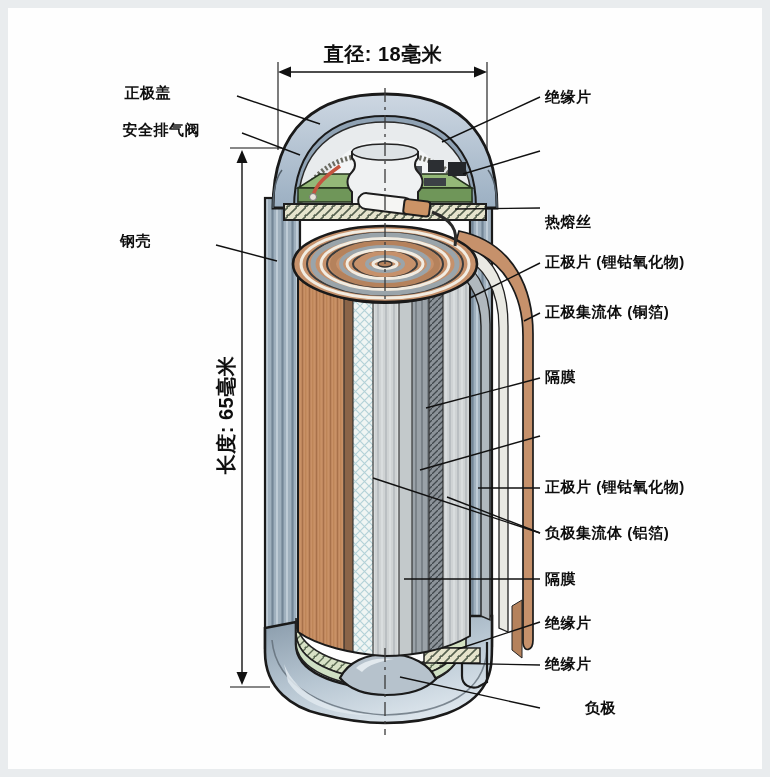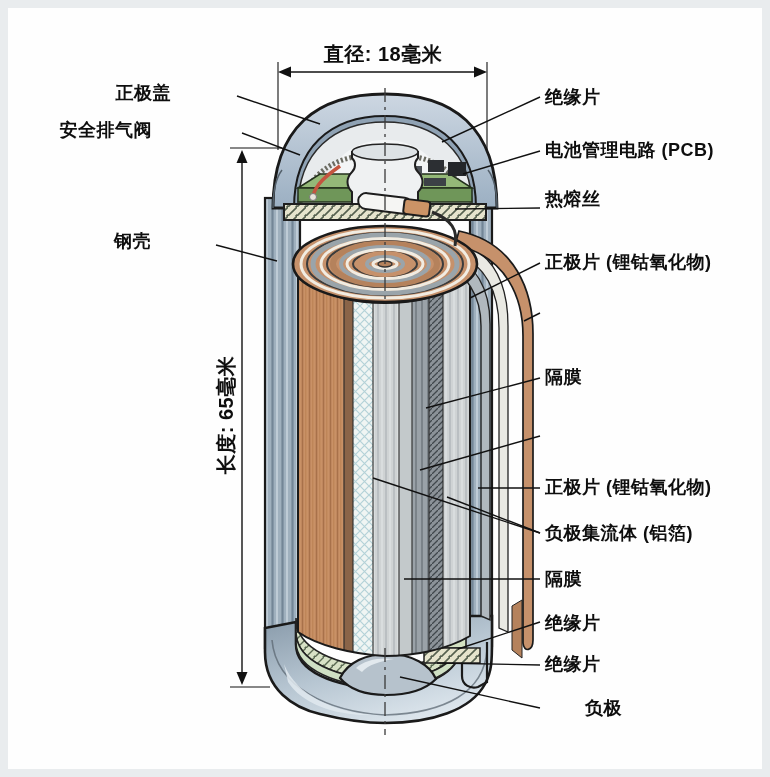--- a/index.html
+++ b/index.html
@@ -6,21 +6,21 @@
   body{
     width:770px;height:777px;overflow:hidden;
     background:#e9ecee;
     font-family:"Liberation Sans", sans-serif;
   }
   .stage{position:relative;width:708px;height:777px;background:#e9ecee;}
   .paper{position:absolute;left:8px;top:8px;width:754px;height:761px;background:#fefefe;}
   .art{position:absolute;left:0;top:0;}
   .lbl{
     position:absolute;
-    font-size:18px;font-weight:600;color:#0e0e0e;
+    font-size:15px;font-weight:600;color:#0e0e0e;
     white-space:nowrap;line-height:22px;letter-spacing:.5px;
   }
   .lbl.dim{font-size:20px;}
   .lbl.rot{
     transform:translate(-50%,-50%) rotate(-90deg);
     transform-origin:center center;
   }
   .lbl.ctr{transform:translate(-50%,-50%);}
   .lbl.ra{text-align:right;}
 </style>
@@ -222,27 +222,27 @@
       <line x1="540" y1="622" x2="458" y2="649"></line>
       <line x1="540" y1="665" x2="437" y2="663"></line>
       <line x1="540" y1="708" x2="400" y2="677"></line>
     </g>
   </svg>
 
   <div class="lbl dim ctr" style="left:383px;top:54px;">直径: 18毫米</div>
   <div class="lbl dim rot" style="left:226px;top:415px;">长度: 65毫米</div>
 
   <div class="lbl ra" style="right:537px;top:82px;">正极盖</div>
-  <div class="lbl ra" style="right:556px;top:119px;">安全排气阀</div>
+  <div class="lbl ra" style="right:508px;top:119px;">安全排气阀</div>
   <div class="lbl ra" style="right:557px;top:230px;text-align:right;">钢壳</div>
 
   <div class="lbl" style="left:545px;top:86px;">绝缘片</div>
-  <div class="lbl" style="left:545px;top:139px;">电池管理电路 (PCB)</div>
-  <div class="lbl" style="left:545px;top:188px;">热熔丝</div>
+  <div class="lbl" style="left:545px;top:211px;">热熔丝</div>
   <div class="lbl" style="left:545px;top:251px;">正极片 (锂钴氧化物)</div>
+  <div class="lbl" style="left:545px;top:301px;">正极集流体 (铜箔)</div>
   <div class="lbl" style="left:545px;top:366px;">隔膜</div>
   <div class="lbl" style="left:545px;top:476px;">正极片 (锂钴氧化物)</div>
   <div class="lbl" style="left:545px;top:522px;">负极集流体 (铝箔)</div>
   <div class="lbl" style="left:545px;top:568px;">隔膜</div>
   <div class="lbl" style="left:545px;top:612px;">绝缘片</div>
   <div class="lbl" style="left:545px;top:653px;">绝缘片</div>
   <div class="lbl" style="left:545px;top:697px;margin-left:40px;">负极</div>
 </div>
 
 </body></html>

